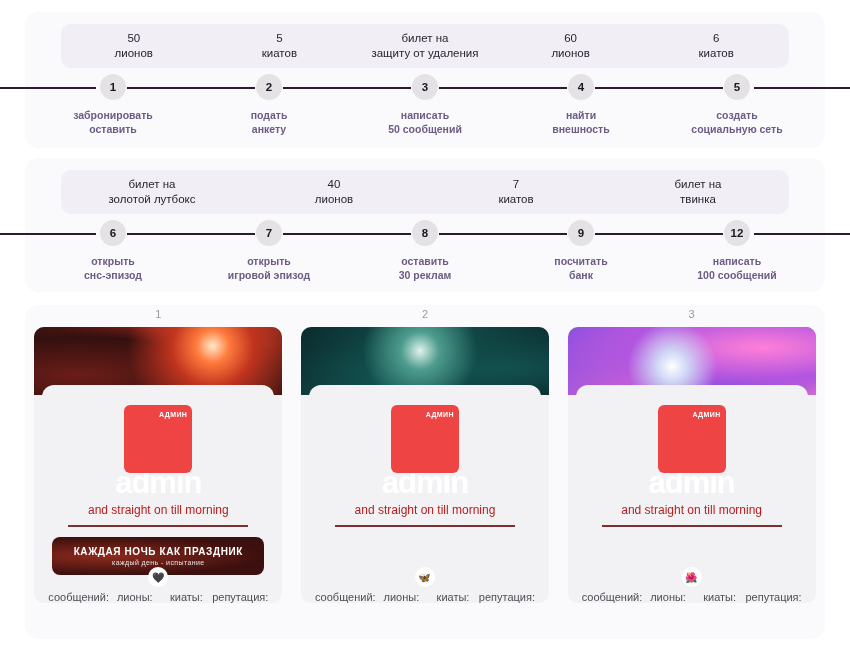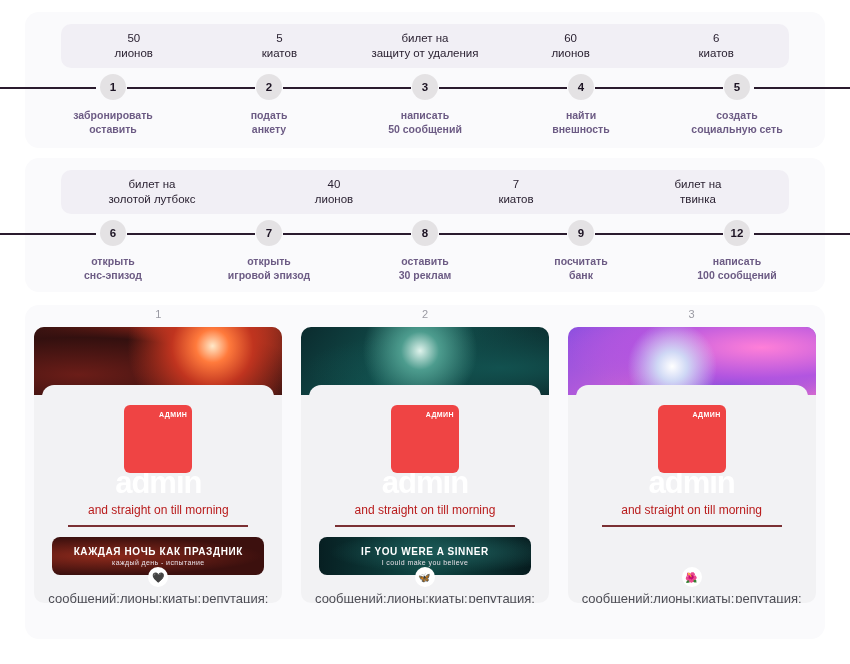--- a/index.html
+++ b/index.html
@@ -173,22 +173,22 @@
     font-size: 10px;
     z-index: 5;
   }
 
   .card-stats {
     position: absolute;
     top: 205px; left: 6px; right: 6px;
     display: flex;
   }
   .stat {
-    flex: 1; text-align: left;
-    font-size: 13px; color: #4d4d55; line-height: 1.45;
+    flex: 1; text-align: center;
+    font-size: 11px; color: #4d4d55; line-height: 1.45;
   }
 
   
   .cover-1 {
     background:
       radial-gradient(circle at 72% 28%, #ffe9c9 0%, #ff7a3c 9%, #c0341f 22%, transparent 46%),
       radial-gradient(ellipse at 18% 70%, #6b1d18 0%, #33100f 55%, transparent 80%),
       linear-gradient(120deg, #3a1412 0%, #8b2318 35%, #d1452a 58%, #451612 100%);
   }
   .cover-2 {
@@ -365,24 +365,20 @@
           <div class="card-index">2</div>
           <div class="card">
             <div class="card-cover cover-2"></div>
             <div class="card-body">
               <div class="avatar">
                 <div class="avatar-tag">АДМИН</div>
                 <div class="avatar-word">admin</div>
               </div>
               <div class="card-quote">and straight on till morning</div>
               <div class="card-quote-rule"></div>
-              <div class="card-banner banner-2">
-                <div class="banner-top">IF YOU WERE A SINNER</div>
-                <div class="banner-sub">I could make you believe</div>
-              </div>
               <div class="badge-icon">🦋</div>
               <div class="card-stats">
                 <div class="stat">
                   <div>сообщений:</div>
                 </div>
                 <div class="stat">
                   <div>лионы:</div>
                 </div>
                 <div class="stat">
                   <div>киаты:</div>

